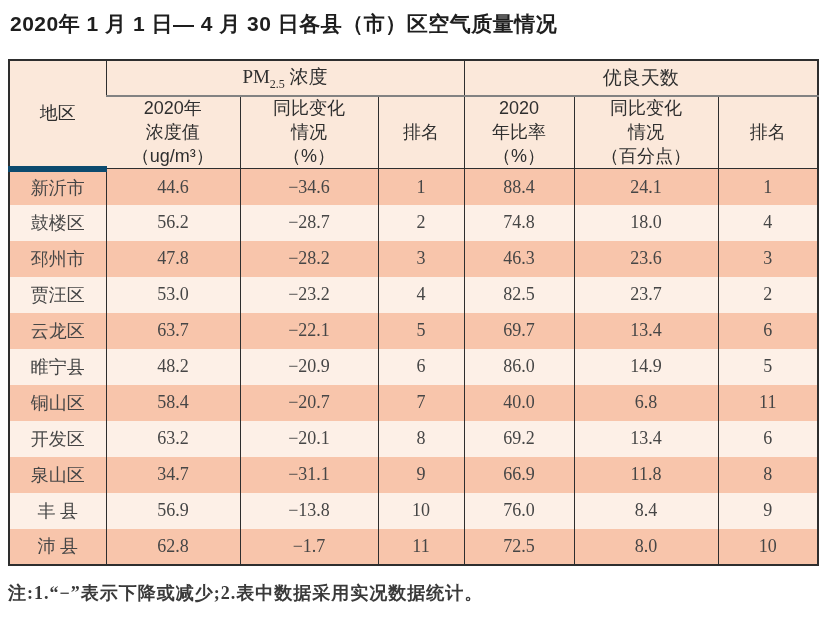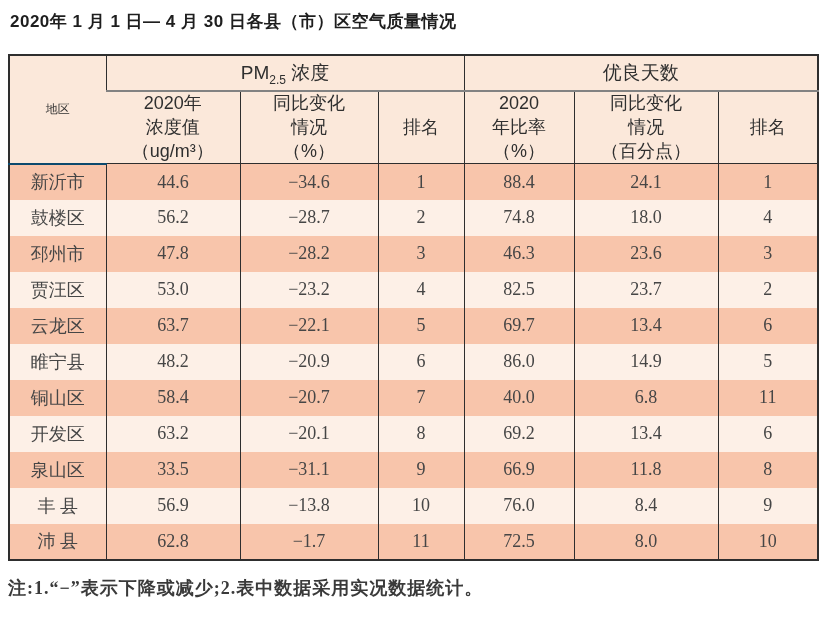--- a/index.html
+++ b/index.html
@@ -5,21 +5,21 @@
   * { box-sizing: border-box; }
   html, body { margin: 0; padding: 0; }
   body {
     width: 825px; height: 620px;
     background: #ffffff;
     font-family: "Liberation Sans", sans-serif;
     overflow: hidden;
   }
   .page-title {
     margin: 10px 0 0 10px;
-    font-size: 17px;
+    font-size: 21px;
     font-weight: 600;
     color: #1e1e1e;
     letter-spacing: 0.5px;
     font-family: "Liberation Sans", "DejaVu Sans", sans-serif;
   }
   table.aq-table {
     margin: 21px 0 0 8px;
     width: 809px;
     border-collapse: collapse;
     table-layout: fixed;
@@ -40,32 +40,32 @@
     border-left: 1px solid #2e2e2e;
   }
   th:first-child, td:first-child { border-left: none; }
 
   thead th {
     background: #fbe8da;
     color: #2f2f2f;
     font-weight: normal;
     font-family: "Liberation Sans", "DejaVu Sans", sans-serif;
   }
-  .group-row th { height: 36px; font-size: 19px; }
+  .group-row th { height: 36px; font-size: 19px; font-family: Liberation Serif, serif; }
   .group-row th.grouped { border-bottom: 2px solid #828282; }
   .sub-row th {
     height: 60px;
     font-size: 18px;
     line-height: 1.32;
     white-space: pre-line;
     border-bottom: 1px solid #2e2e2e;
   }
   th.region-h {
-    font-size: 12px;
-    border-bottom: 2px solid #0c4a6e;
+    font-size: 18px;
+    border-bottom: 6px solid #0c4a6e;
     margin-left: 12px;
   }
   sub.pm-sub { font-size: 12px; }
 
   tbody td {
     height: 36px;
     font-size: 18px;
     color: #464646;
     font-family: "Liberation Serif", "DejaVu Serif", serif;
   }
@@ -187,21 +187,21 @@
       <td>开发区</td>
       <td>63.2</td>
       <td>−20.1</td>
       <td>8</td>
       <td>69.2</td>
       <td>13.4</td>
       <td>6</td>
     </tr>
     <tr>
       <td>泉山区</td>
-      <td>33.5</td>
+      <td>34.7</td>
       <td>−31.1</td>
       <td>9</td>
       <td>66.9</td>
       <td>11.8</td>
       <td>8</td>
     </tr>
     <tr>
       <td>丰 县</td>
       <td>56.9</td>
       <td>−13.8</td>

